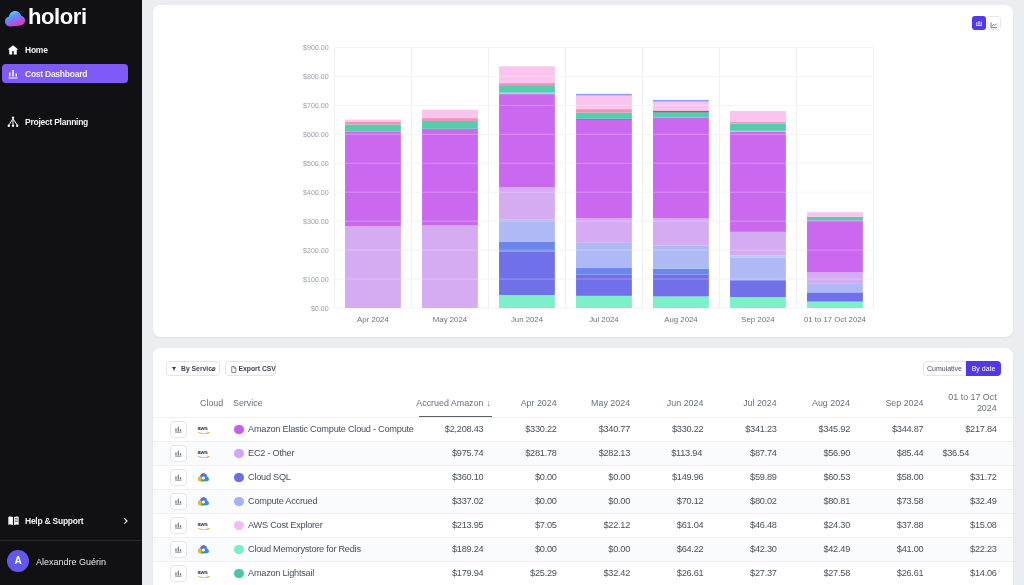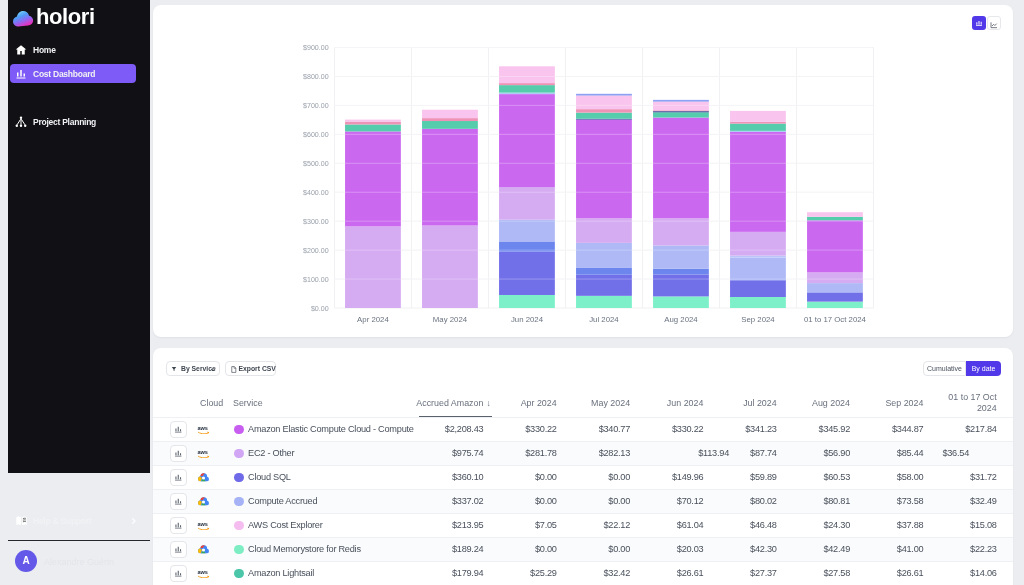--- a/index.html
+++ b/index.html
@@ -1,17 +1,17 @@
 <!DOCTYPE html>
 <html><head><meta charset="utf-8">
 <style>
 *{margin:0;padding:0;box-sizing:border-box}
 html,body{width:1024px;height:585px;overflow:hidden;font-family:"Liberation Sans",sans-serif}
 body{background:#ebedf1;position:relative}
-.sidebar{position:absolute;left:8px;top:0;width:142px;height:473px;background:#101015;z-index:5}
+.sidebar{position:absolute;left:0;top:0;width:142px;height:585px;background:#101015;z-index:5}
 .logo{position:absolute;left:3px;top:5px}
 .logotext{position:absolute;left:28px;top:4px;color:#fff;font-size:22px;font-weight:700;letter-spacing:-0.4px}
 .navitem{position:absolute;left:0;width:142px;height:24px;color:#f1f2f4;font-size:8.5px;font-weight:700;letter-spacing:-0.25px}
 .navitem .ic{position:absolute;left:7px;top:50%;transform:translateY(-50%)}
 .navitem .tx{position:absolute;left:25px;top:50%;transform:translateY(-50%);white-space:nowrap}
 .active-bg{position:absolute;left:2px;top:64px;width:126px;height:19px;background:#7e5bf6;border-radius:4px}
 .helpitem{position:absolute;left:0;top:509px;width:142px;height:23px;color:#f1f2f4;font-size:8.5px;font-weight:700;letter-spacing:-0.25px}
 .divider{position:absolute;left:0;top:540px;width:142px;height:1px;background:#26272e}
 .avatar{position:absolute;left:7px;top:550px;width:22px;height:22px;border-radius:50%;background:#6458e8;color:#fff;font-size:10px;font-weight:700;text-align:center;line-height:22px}
 .uname{position:absolute;left:36px;top:556.5px;color:#e3e5e9;font-size:9px}
@@ -262,21 +262,21 @@
 <span style="position:absolute;left:44px;top:7px"><svg width="13" height="9.5" viewBox="0 0 30 22">
             <text x="1" y="12" font-family="Liberation Sans, sans-serif" font-size="13" font-weight="bold" fill="#252f3e">aws</text>
             <path d="M2.5 16.5c3.9 2.6 9.3 3.9 14 3.9 3.1 0 6.6-.7 9.5-2.1" fill="none" stroke="#f79400" stroke-width="2"></path>
             <path d="M24 15l4.5 2-3.3 3.4z" fill="#f79400"></path>
           </svg></span>
 <span class="dot" style="background:#d0a6f5"></span>
 <span class="sname">EC2 - Other</span>
 <span class="rnum" style="left:250.4px">$975.74</span>
         <span class="rnum" style="left:323.7px">$281.78</span>
         <span class="rnum" style="left:397.1px">$282.13</span>
-        <span class="rnum" style="left:496px">$113.94</span>
+        <span class="rnum" style="left:469px">$113.94</span>
         <span class="rnum" style="left:543.7px">$87.74</span>
         <span class="rnum" style="left:617.0px">$56.90</span>
         <span class="rnum" style="left:690.4px">$85.44</span>
         <span class="rnum" style="left:736px">$36.54</span>
 </div>
 <div class="row" style="top:116.5px">
 <span class="rbtn">
           <svg width="8.5" height="8.5" viewBox="0 0 24 24" fill="#5a616c" style="position:absolute;left:3px;top:3px">
             <path d="M3 21h18v-1.8H3zM4 17.5h3V10H4zm6.5 0h3V5h-3zM17 17.5h3V12h-3z"></path>
           </svg>
@@ -386,21 +386,21 @@
               <polygon points="0,5 10.5,12.5 7.5,23 0,23" fill="#fbbc05"></polygon>
               <polygon points="8,23 13,13.5 21,23" fill="#34a853"></polygon>
             </g>
             <circle cx="14" cy="13.3" r="3.4" fill="#fff"></circle>
           </svg></span>
 <span class="dot" style="background:#7dedc4"></span>
 <span class="sname">Cloud Memorystore for Redis</span>
 <span class="rnum" style="left:250.4px">$189.24</span>
         <span class="rnum" style="left:323.7px">$0.00</span>
         <span class="rnum" style="left:397.1px">$0.00</span>
-        <span class="rnum" style="left:470.4px">$20.03</span>
+        <span class="rnum" style="left:470.4px">$64.22</span>
         <span class="rnum" style="left:543.7px">$42.30</span>
         <span class="rnum" style="left:617.0px">$42.49</span>
         <span class="rnum" style="left:690.4px">$41.00</span>
         <span class="rnum" style="left:763.7px">$22.23</span>
 </div>
 <div class="row" style="top:212.5px">
 <span class="rbtn">
           <svg width="8.5" height="8.5" viewBox="0 0 24 24" fill="#5a616c" style="position:absolute;left:3px;top:3px">
             <path d="M3 21h18v-1.8H3zM4 17.5h3V10H4zm6.5 0h3V5h-3zM17 17.5h3V12h-3z"></path>
           </svg>

